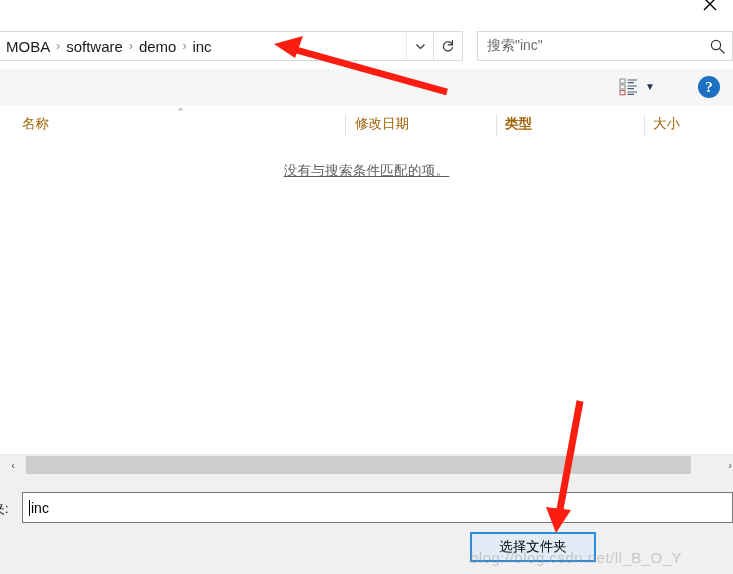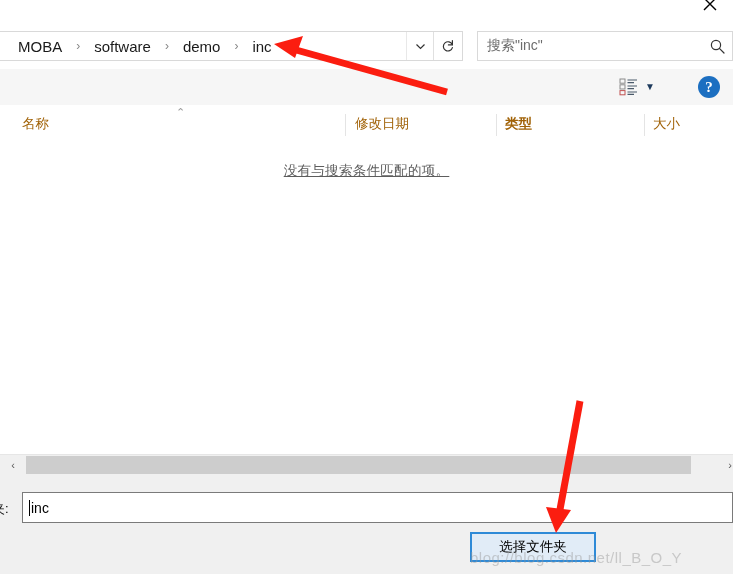--- a/index.html
+++ b/index.html
@@ -50,24 +50,23 @@
     border: 1px solid #d9d9d9;
     background: #ffffff;
     box-sizing: border-box;
     display: flex;
     align-items: center;
   }
   .crumbs {
     flex: 1;
     display: flex;
     align-items: center;
-    padding-left: 14px;
+    padding-left: 2px;
     overflow: hidden;
     white-space: nowrap;
-    gap: 8px;
   }
   .crumb {
     font-size: 15px;
     color: #1a1a1a;
     padding: 2px 5px;
     cursor: default;
   }
   .crumb-sep {
     color: #878787;
     font-size: 12px;

